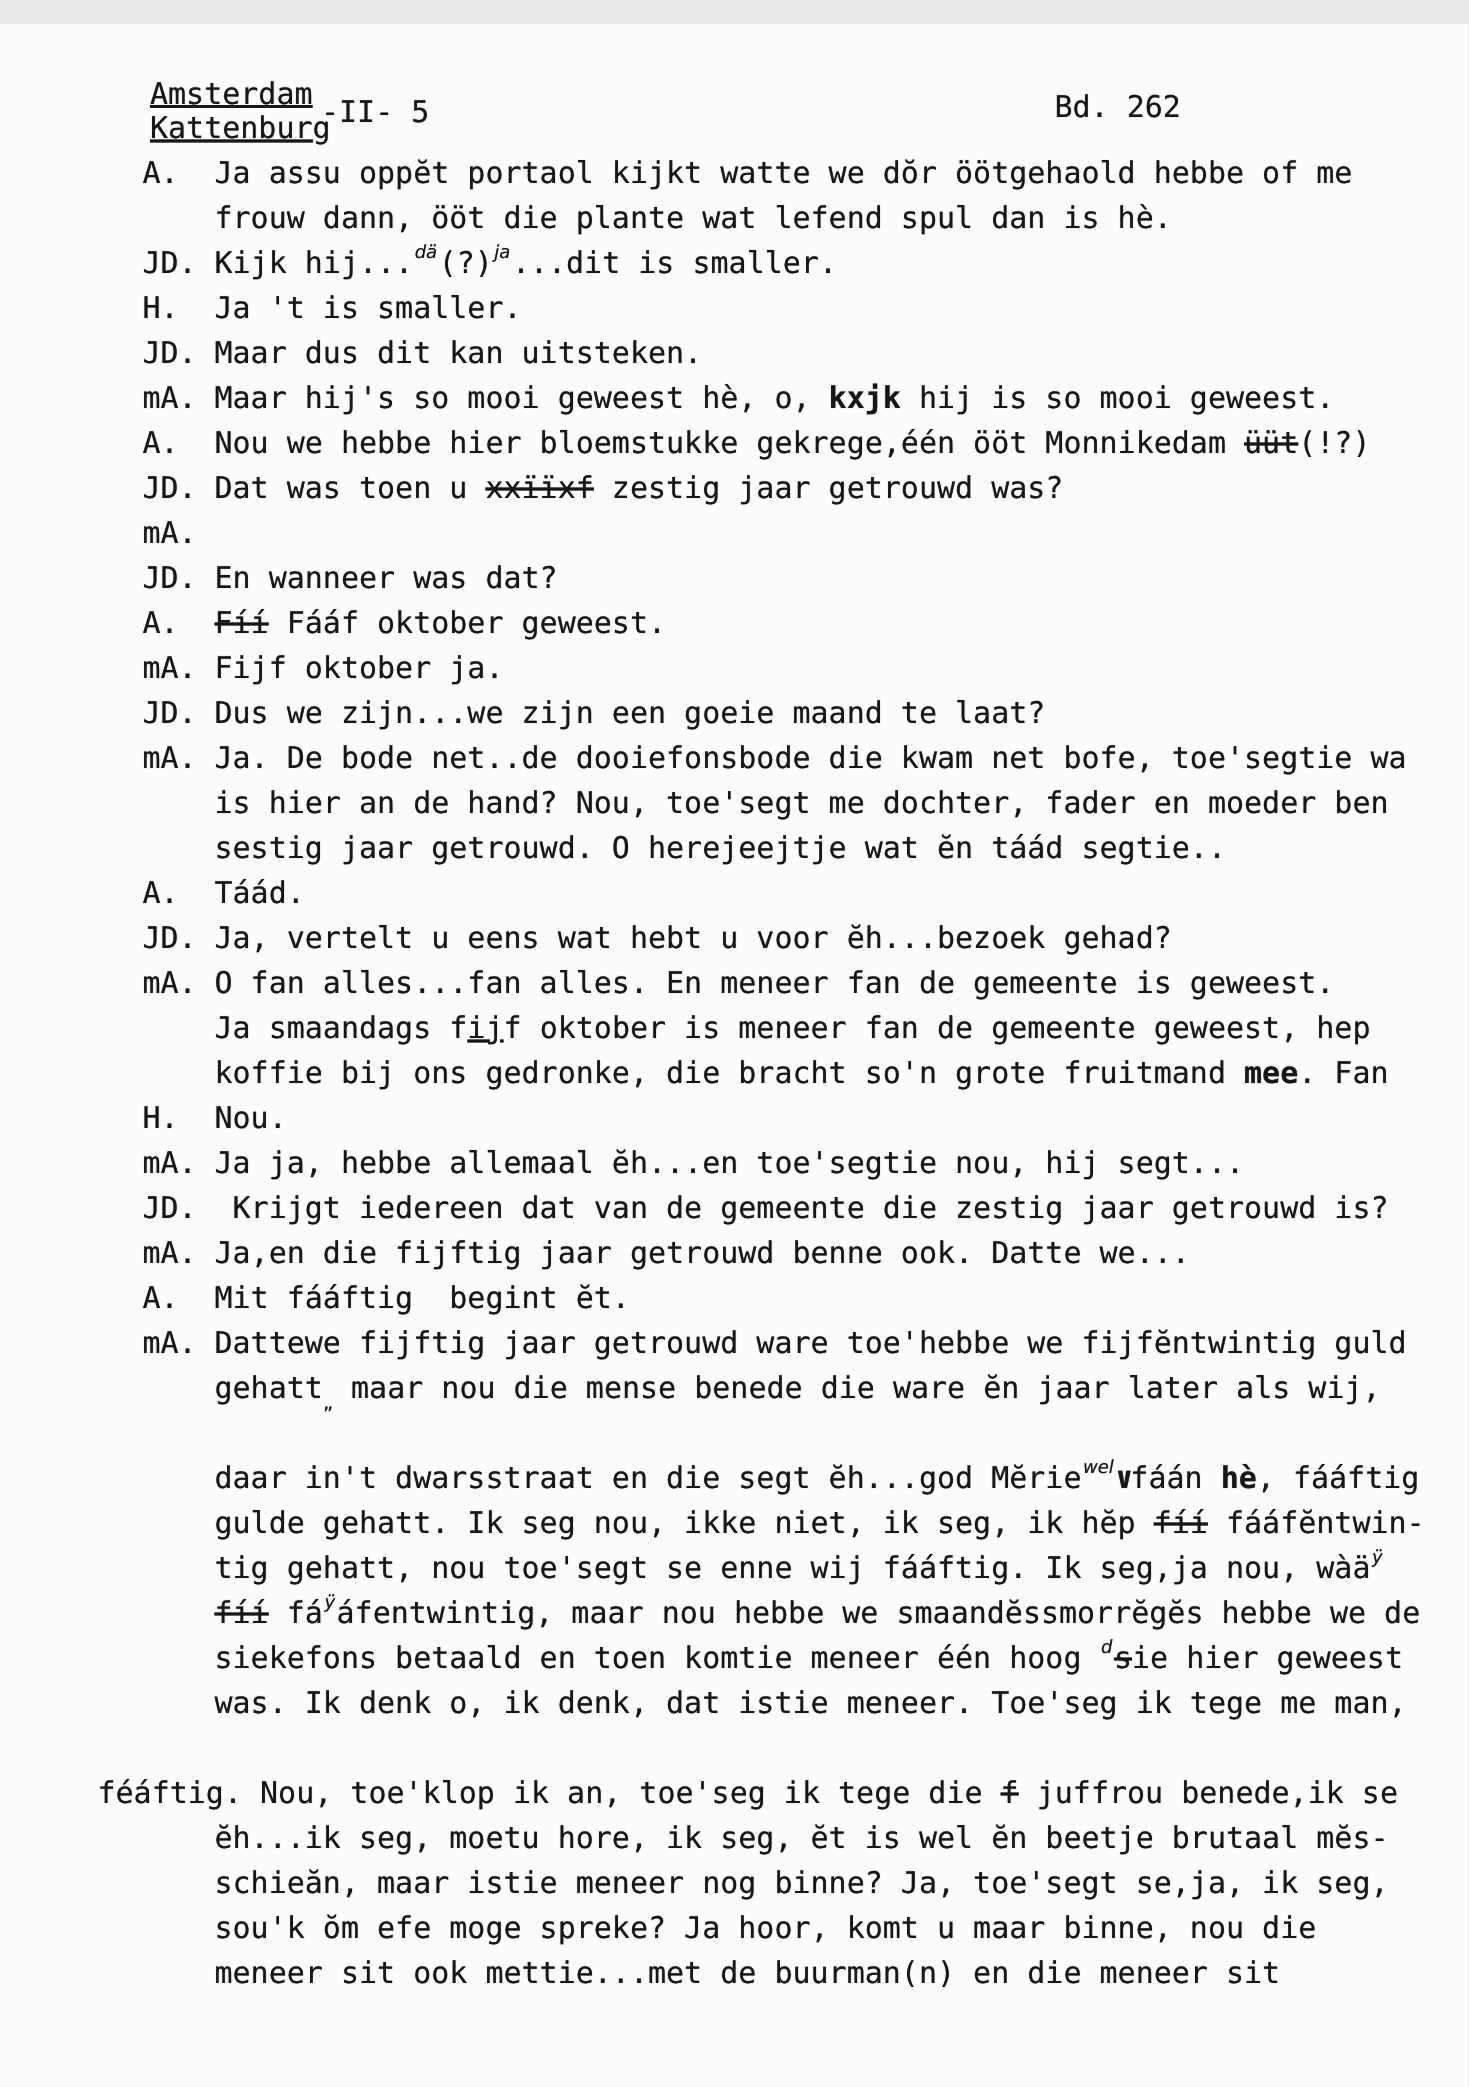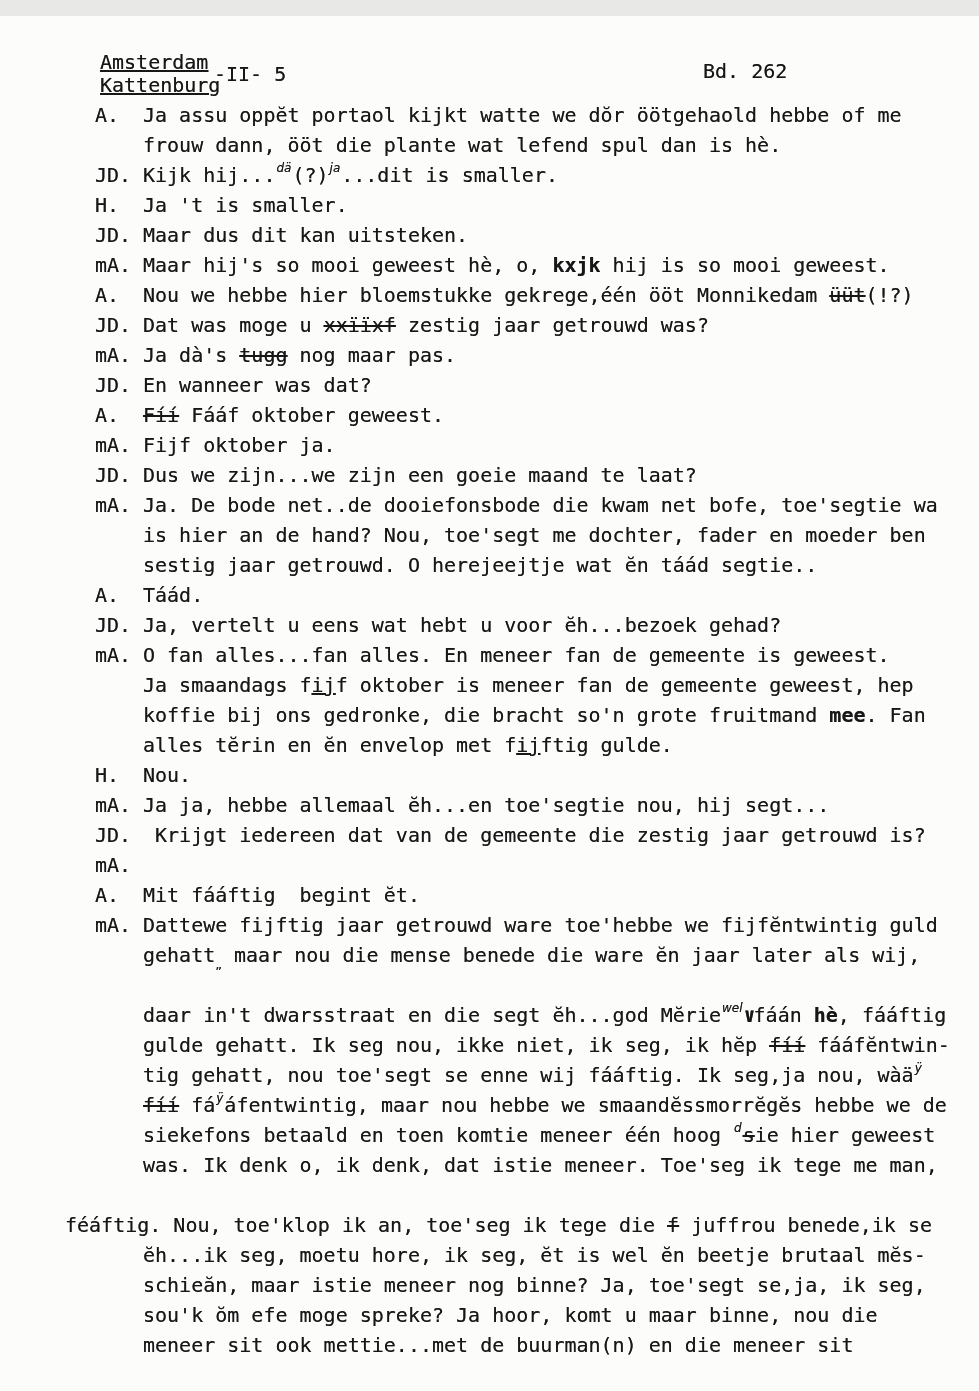--- a/index.html
+++ b/index.html
@@ -56,39 +56,38 @@
   <div class="hdr-item h-session">-II- 5</div>
   <div class="hdr-item h-band">Bd. 262</div>
   <div class="transcript">
       <div class="line"><span class="speaker">A.</span><span class="text"><span class="sg-n">Ja assu oppĕt portaol kijkt watte we dŏr öötgehaold hebbe of me</span></span></div>
       <div class="line"><span class="speaker"></span><span class="text"><span class="sg-n">frouw dann, ööt die plante wat lefend spul dan is hè.</span></span></div>
       <div class="line"><span class="speaker">JD.</span><span class="text"><span class="sg-n">Kijk hij...</span><span class="sg-hw">dä</span><span class="sg-n">(?)</span><span class="sg-hw">ja</span><span class="sg-n">...dit is smaller.</span></span></div>
       <div class="line"><span class="speaker">H.</span><span class="text"><span class="sg-n">Ja 't is smaller.</span></span></div>
       <div class="line"><span class="speaker">JD.</span><span class="text"><span class="sg-n">Maar dus dit kan uitsteken.</span></span></div>
       <div class="line"><span class="speaker">mA.</span><span class="text"><span class="sg-n">Maar hij's so mooi geweest hè, o, </span><span class="sg-b">kxjk</span><span class="sg-n"> hij is so mooi geweest.</span></span></div>
       <div class="line"><span class="speaker">A.</span><span class="text"><span class="sg-n">Nou we hebbe hier bloemstukke gekrege,één ööt Monnikedam </span><span class="sg-s">üüt</span><span class="sg-n">(!?)</span></span></div>
-      <div class="line"><span class="speaker">JD.</span><span class="text"><span class="sg-n">Dat was moge u </span><span class="sg-s">xxïïxf</span><span class="sg-n"> zestig jaar getrouwd was?</span></span></div>
-      <div class="line"><span class="speaker">mA.</span><span class="text"><span class="sg-n">Ja dà's </span><span class="sg-s">tugg</span><span class="sg-n"> nog maar pas.</span></span></div>
+      <div class="line"><span class="speaker">JD.</span><span class="text"><span class="sg-n">Dat was toen u </span><span class="sg-s">xxïïxf</span><span class="sg-n"> zestig jaar getrouwd was?</span></span></div>
+      <div class="line"><span class="speaker">mA.</span></div>
       <div class="line"><span class="speaker">JD.</span><span class="text"><span class="sg-n">En wanneer was dat?</span></span></div>
       <div class="line"><span class="speaker">A.</span><span class="text"><span class="sg-s">Fíí</span><span class="sg-n"> Fááf oktober geweest.</span></span></div>
       <div class="line"><span class="speaker">mA.</span><span class="text"><span class="sg-n">Fijf oktober ja.</span></span></div>
       <div class="line"><span class="speaker">JD.</span><span class="text"><span class="sg-n">Dus we zijn...we zijn een goeie maand te laat?</span></span></div>
       <div class="line"><span class="speaker">mA.</span><span class="text"><span class="sg-n">Ja. De bode net..de dooiefonsbode die kwam net bofe, toe'segtie wa</span></span></div>
       <div class="line"><span class="speaker"></span><span class="text"><span class="sg-n">is hier an de hand? Nou, toe'segt me dochter, fader en moeder ben</span></span></div>
       <div class="line"><span class="speaker"></span><span class="text"><span class="sg-n">sestig jaar getrouwd. O herejeejtje wat ĕn táád segtie..</span></span></div>
       <div class="line"><span class="speaker">A.</span><span class="text"><span class="sg-n">Táád.</span></span></div>
       <div class="line"><span class="speaker">JD.</span><span class="text"><span class="sg-n">Ja, vertelt u eens wat hebt u voor ĕh...bezoek gehad?</span></span></div>
       <div class="line"><span class="speaker">mA.</span><span class="text"><span class="sg-n">O fan alles...fan alles. En meneer fan de gemeente is geweest.</span></span></div>
       <div class="line"><span class="speaker"></span><span class="text"><span class="sg-n">Ja smaandags f</span><span class="sg-u">ij</span><span class="sg-n">f oktober is meneer fan de gemeente geweest, hep</span></span></div>
       <div class="line"><span class="speaker"></span><span class="text"><span class="sg-n">koffie bij ons gedronke, die bracht so'n grote fruitmand </span><span class="sg-b">mee</span><span class="sg-n">. Fan</span></span></div>
-      <div class="line"><span class="speaker"></span><span class="text"><span class="sg-n">alles tĕrin en ĕn envelop met f</span><span class="sg-u">ij</span><span class="sg-n">ftig gulde.</span></span></div>
       <div class="line"><span class="speaker">H.</span><span class="text"><span class="sg-n">Nou.</span></span></div>
       <div class="line"><span class="speaker">mA.</span><span class="text"><span class="sg-n">Ja ja, hebbe allemaal ĕh...en toe'segtie nou, hij segt...</span></span></div>
       <div class="line"><span class="speaker">JD.</span><span class="text"><span class="sg-n"> Krijgt iedereen dat van de gemeente die zestig jaar getrouwd is?</span></span></div>
-      <div class="line"><span class="speaker">mA.</span></div>
+      <div class="line"><span class="speaker">mA.</span><span class="text"><span class="sg-n">Ja,en die fijftig jaar getrouwd benne ook. Datte we...</span></span></div>
       <div class="line"><span class="speaker">A.</span><span class="text"><span class="sg-n">Mit fááftig  begint ĕt.</span></span></div>
       <div class="line"><span class="speaker">mA.</span><span class="text"><span class="sg-n">Dattewe fijftig jaar getrouwd ware toe'hebbe we fijfĕntwintig guld</span></span></div>
       <div class="line"><span class="speaker"></span><span class="text"><span class="sg-n">gehatt</span><span class="sg-hwb">„</span><span class="sg-n"> maar nou die mense benede die ware ĕn jaar later als wij,</span></span></div>
       <div class="line"><span class="speaker"></span></div>
       <div class="line"><span class="speaker"></span><span class="text"><span class="sg-n">daar in't dwarsstraat en die segt ĕh...god Mĕrie</span><span class="sg-hw">wel</span><span class="sg-caret">∨</span><span class="sg-n">fáán </span><span class="sg-b">hè</span><span class="sg-n">, fááftig</span></span></div>
       <div class="line"><span class="speaker"></span><span class="text"><span class="sg-n">gulde gehatt. Ik seg nou, ikke niet, ik seg, ik hĕp </span><span class="sg-s">fíí</span><span class="sg-n"> fááfĕntwin-</span></span></div>
       <div class="line"><span class="speaker"></span><span class="text"><span class="sg-n">tig gehatt, nou toe'segt se enne wij fááftig. Ik seg,ja nou, wàä</span><span class="sg-hw">ÿ</span></span></div>
       <div class="line"><span class="speaker"></span><span class="text"><span class="sg-s">fíí</span><span class="sg-n"> fá</span><span class="sg-hw">ÿ</span><span class="sg-n">áfentwintig, maar nou hebbe we smaandĕssmorrĕgĕs hebbe we de</span></span></div>
       <div class="line"><span class="speaker"></span><span class="text"><span class="sg-n">siekefons betaald en toen komtie meneer één hoog </span><span class="sg-hw">d</span><span class="sg-s">s</span><span class="sg-n">ie hier geweest</span></span></div>
       <div class="line"><span class="speaker"></span><span class="text"><span class="sg-n">was. Ik denk o, ik denk, dat istie meneer. Toe'seg ik tege me man,</span></span></div>

